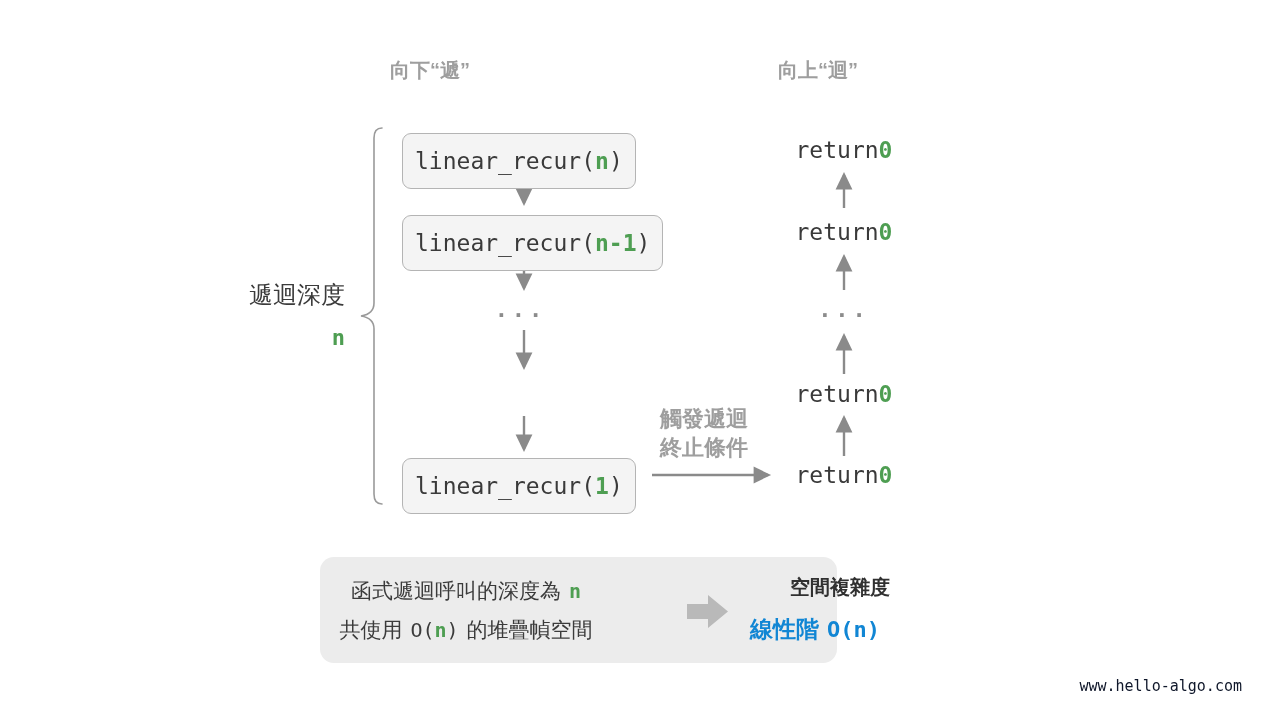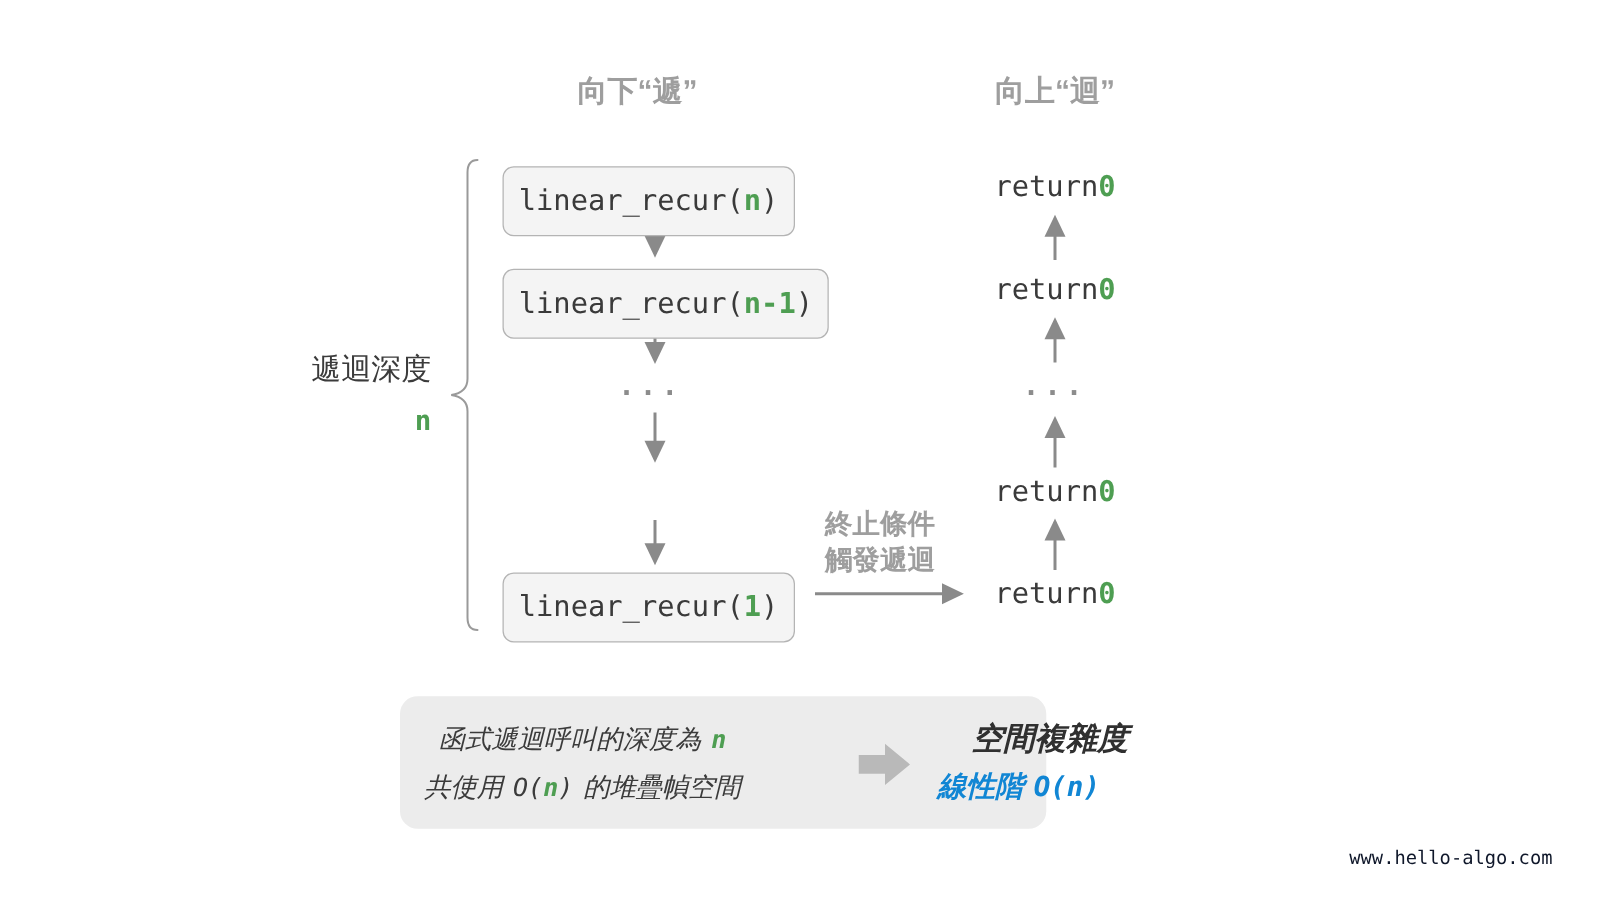--- a/index.html
+++ b/index.html
@@ -1,20 +1,20 @@
 <!DOCTYPE html>
 <html lang="zh-Hant"><head>
 <meta charset="utf-8">
 <style>
   html,body{margin:0;padding:0;background:#ffffff;}
   .canvas{position:relative;width:1280px;height:720px;background:#ffffff;overflow:hidden;
           font-family:"Liberation Sans",sans-serif;}
   .overlay{position:absolute;left:0;top:0;width:1280px;height:720px;pointer-events:none;}
 
-  .hdr{position:absolute;font-size:24px;font-weight:bold;color:#9e9e9e;text-align:center;white-space:nowrap;}
+  .hdr{position:absolute;font-size:20px;font-weight:bold;color:#9e9e9e;white-space:nowrap;}
   .hdr-descend{left:390px;top:57px;width:240px;}
   .hdr-ascend{left:778px;top:57px;width:132px;}
 
   .callbox{position:absolute;left:402px;padding:14px 12px;background:#f4f4f4;
            border:1.5px solid #b4b4b4;border-radius:9px;
            font-family:"DejaVu Sans Mono",monospace;font-size:23px;line-height:26px;
            color:#3a3a3a;white-space:nowrap;text-align:center;}
   .g{color:#4e9e52;font-weight:bold;}
 
   .ret{position:absolute;left:778px;width:132px;text-align:center;
@@ -29,29 +29,29 @@
 
   .depth{position:absolute;left:205px;top:279px;width:140px;text-align:right;}
   .depth-text{font-size:24px;color:#3b3b3b;}
   .depth-var{margin-top:14px;font-family:"DejaVu Sans Mono",monospace;font-size:22px;
              font-weight:bold;color:#4e9e52;}
 
   .note{position:absolute;left:628px;top:404px;width:152px;text-align:center;
         font-size:22px;font-weight:bold;color:#9e9e9e;line-height:29px;white-space:nowrap;}
 
   .panel{position:absolute;left:320px;top:557px;width:517px;height:106px;
-         background:#ececec;border-radius:14px;font-style:italic;}
+         background:#ececec;border-radius:14px;}
   .p-line{position:absolute;left:0;width:292px;text-align:center;font-size:21px;
           color:#3b3b3b;line-height:26px;white-space:nowrap;}
   .p-line1{top:21px;}
   .p-line2{top:60px;}
   .p-mono{font-family:"DejaVu Sans Mono",monospace;font-size:20px;}
   .p-gapL{margin-left:8px;}
   .p-title{position:absolute;left:430px;top:17px;width:180px;text-align:center;
-           font-size:25px;font-weight:bold;color:#303030;white-space:nowrap;}
+           font-size:20px;font-weight:bold;color:#303030;white-space:nowrap;}
   .p-value{position:absolute;left:430px;top:57px;width:180px;text-align:left;
            font-size:23px;font-weight:bold;color:#1186d4;white-space:nowrap;}
   .p-value .p-mono{font-size:22px;font-weight:bold;}
 
   .blockarrow-svg{position:absolute;left:680px;top:590px;width:56px;height:44px;}
 
   .watermark{position:absolute;left:1032px;top:677px;width:210px;text-align:right;
              font-family:"DejaVu Sans Mono",monospace;font-size:15px;color:#0f172a;}
 </style>
 </head>
@@ -108,22 +108,22 @@
   </div>
   <div class="dots dots-right">...</div>
   <div class="ret" style="top:382px">
     <span class="kw">return</span><span class="g">0</span>
   </div>
   <div class="ret" style="top:463px">
     <span class="kw">return</span><span class="g">0</span>
   </div>
 
   <div class="note">
+    <div>觸發遞迴</div>
     <div>終止條件</div>
-    <div>觸發遞迴</div>
   </div>
 
   <div class="panel">
     <div class="p-line p-line1">
       <span>函式遞迴呼叫的深度為</span><span class="p-mono g p-gapL">n</span>
     </div>
     <div class="p-line p-line2">
       <span>共使用</span><span class="p-mono p-gapL">O(</span><span class="p-mono g">n</span><span class="p-mono">)</span><span class="p-gapL">的堆疊幀空間</span>
     </div>
     <div class="p-title">空間複雜度</div>

